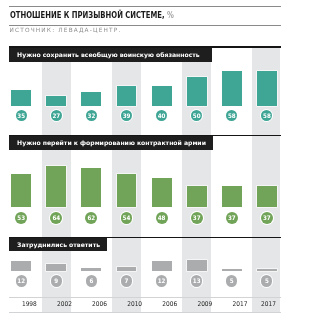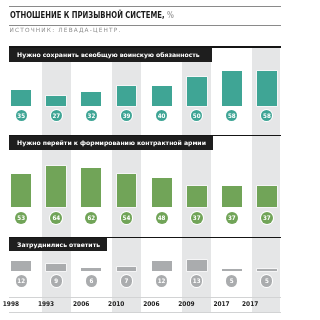--- a/index.html
+++ b/index.html
@@ -21,22 +21,22 @@
             font-size:5.8px;color:#8f8f8f;letter-spacing:1.17px;white-space:nowrap;line-height:6px;}
 
   .band{position:absolute;background:#e5e6e7;}
   .hrule{position:absolute;left:9px;width:271.5px;height:1.4px;background:#151515;}
   .seclabel{position:absolute;background:#1e1e1e;color:#ffffff;
             font-family:"DejaVu Sans",sans-serif;font-weight:bold;font-size:6.1px;
             white-space:nowrap;box-sizing:border-box;}
   .bar{position:absolute;box-shadow:0 0 0 0.6px #ffffff;}
   .badge{position:absolute;border-radius:50%;text-align:center;box-shadow:0 0 0 1px #ffffff;
          font-family:"DejaVu Sans Condensed","DejaVu Sans",sans-serif;font-weight:bold;color:#ffffff;}
-  .year{position:absolute;font-family:"DejaVu Sans Condensed","DejaVu Sans",sans-serif;font-weight:bold;
-        font-size:6.5px;color:#1f1f1f;text-align:left;line-height:7px;}
+  .year{position:absolute;font-family:"DejaVu Sans Condensed","DejaVu Sans",sans-serif;font-weight:normal;
+        font-size:6.5px;color:#1f1f1f;text-align:right;line-height:7px;}
   .yline{position:absolute;left:9px;width:271.5px;height:1px;background:#d2d3d4;}
 </style>
 </head>
 <body>
 
 <div id="root">
   <div class="rule" id="rule-top"></div>
   <div id="title"><span>ОТНОШЕНИЕ К ПРИЗЫВНОЙ СИСТЕМЕ,</span> <span class="pct">%</span></div>
   <div class="rule" id="rule-mid"></div>
   <div id="subtitle">ИСТОЧНИК: ЛЕВАДА-ЦЕНТР.</div>
@@ -99,21 +99,21 @@
       <div class="badge" style="width: 11.2px; height: 11.2px; line-height: 11.6px; font-size: 6.2px; left: 191.1px; top: 275.4px; background: rgb(170, 172, 174);">13</div>
       <div class="bar" style="left: 221.85px; width: 19.9px; top: 268.9px; height: 1.7px; background: rgb(170, 172, 174);"></div>
       <div class="badge" style="width: 11.2px; height: 11.2px; line-height: 11.6px; font-size: 6.2px; left: 226.2px; top: 275.4px; background: rgb(170, 172, 174);">5</div>
       <div class="bar" style="left: 256.95px; width: 19.9px; top: 268.9px; height: 1.7px; background: rgb(170, 172, 174);"></div>
       <div class="badge" style="width: 11.2px; height: 11.2px; line-height: 11.6px; font-size: 6.2px; left: 261.3px; top: 275.4px; background: rgb(170, 172, 174);">5</div>
     </div>
   <div id="yearrow">
       <div class="yline" style="top: 296.6px;"></div>
       <div class="yline" style="top: 311.6px;"></div>
       <div class="year" style="left: 2.8px; width: 34px; top: 300.9px;">1998</div>
-      <div class="year" style="left: 37.9px; width: 34px; top: 300.9px;">1993</div>
+      <div class="year" style="left: 37.9px; width: 34px; top: 300.9px;">2002</div>
       <div class="year" style="left: 73px; width: 34px; top: 300.9px;">2006</div>
       <div class="year" style="left: 108.1px; width: 34px; top: 300.9px;">2010</div>
       <div class="year" style="left: 143.2px; width: 34px; top: 300.9px;">2006</div>
       <div class="year" style="left: 178.3px; width: 34px; top: 300.9px;">2009</div>
       <div class="year" style="left: 213.4px; width: 34px; top: 300.9px;">2017</div>
       <div class="year" style="left: 242px; width: 34px; top: 300.9px;">2017</div>
     </div>
 </div>
 
 </body></html>

